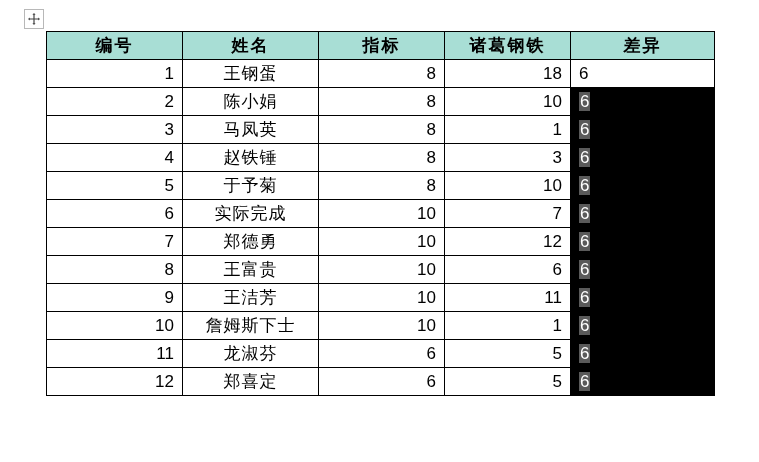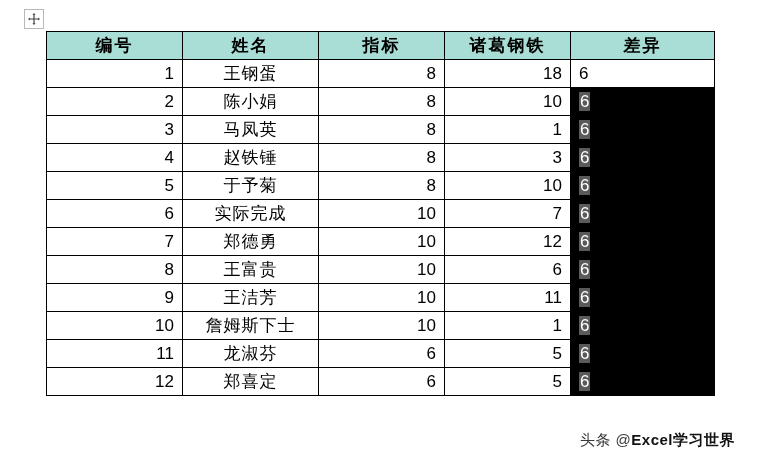--- a/index.html
+++ b/index.html
@@ -234,17 +234,14 @@
             <td class="num">12</td>
             <td class="name">郑喜定</td>
             <td class="num">6</td>
             <td class="num">5</td>
             <td class="diff blacked"><span class="val">6</span></td>
           </tr>
         </tbody>
     </table>
   </div>
 
-  <div id="credit">
-    <span>头条 @</span><span class="brand">Excel学习世界</span>
-  </div>
 
 </div>
 
 </body></html>

